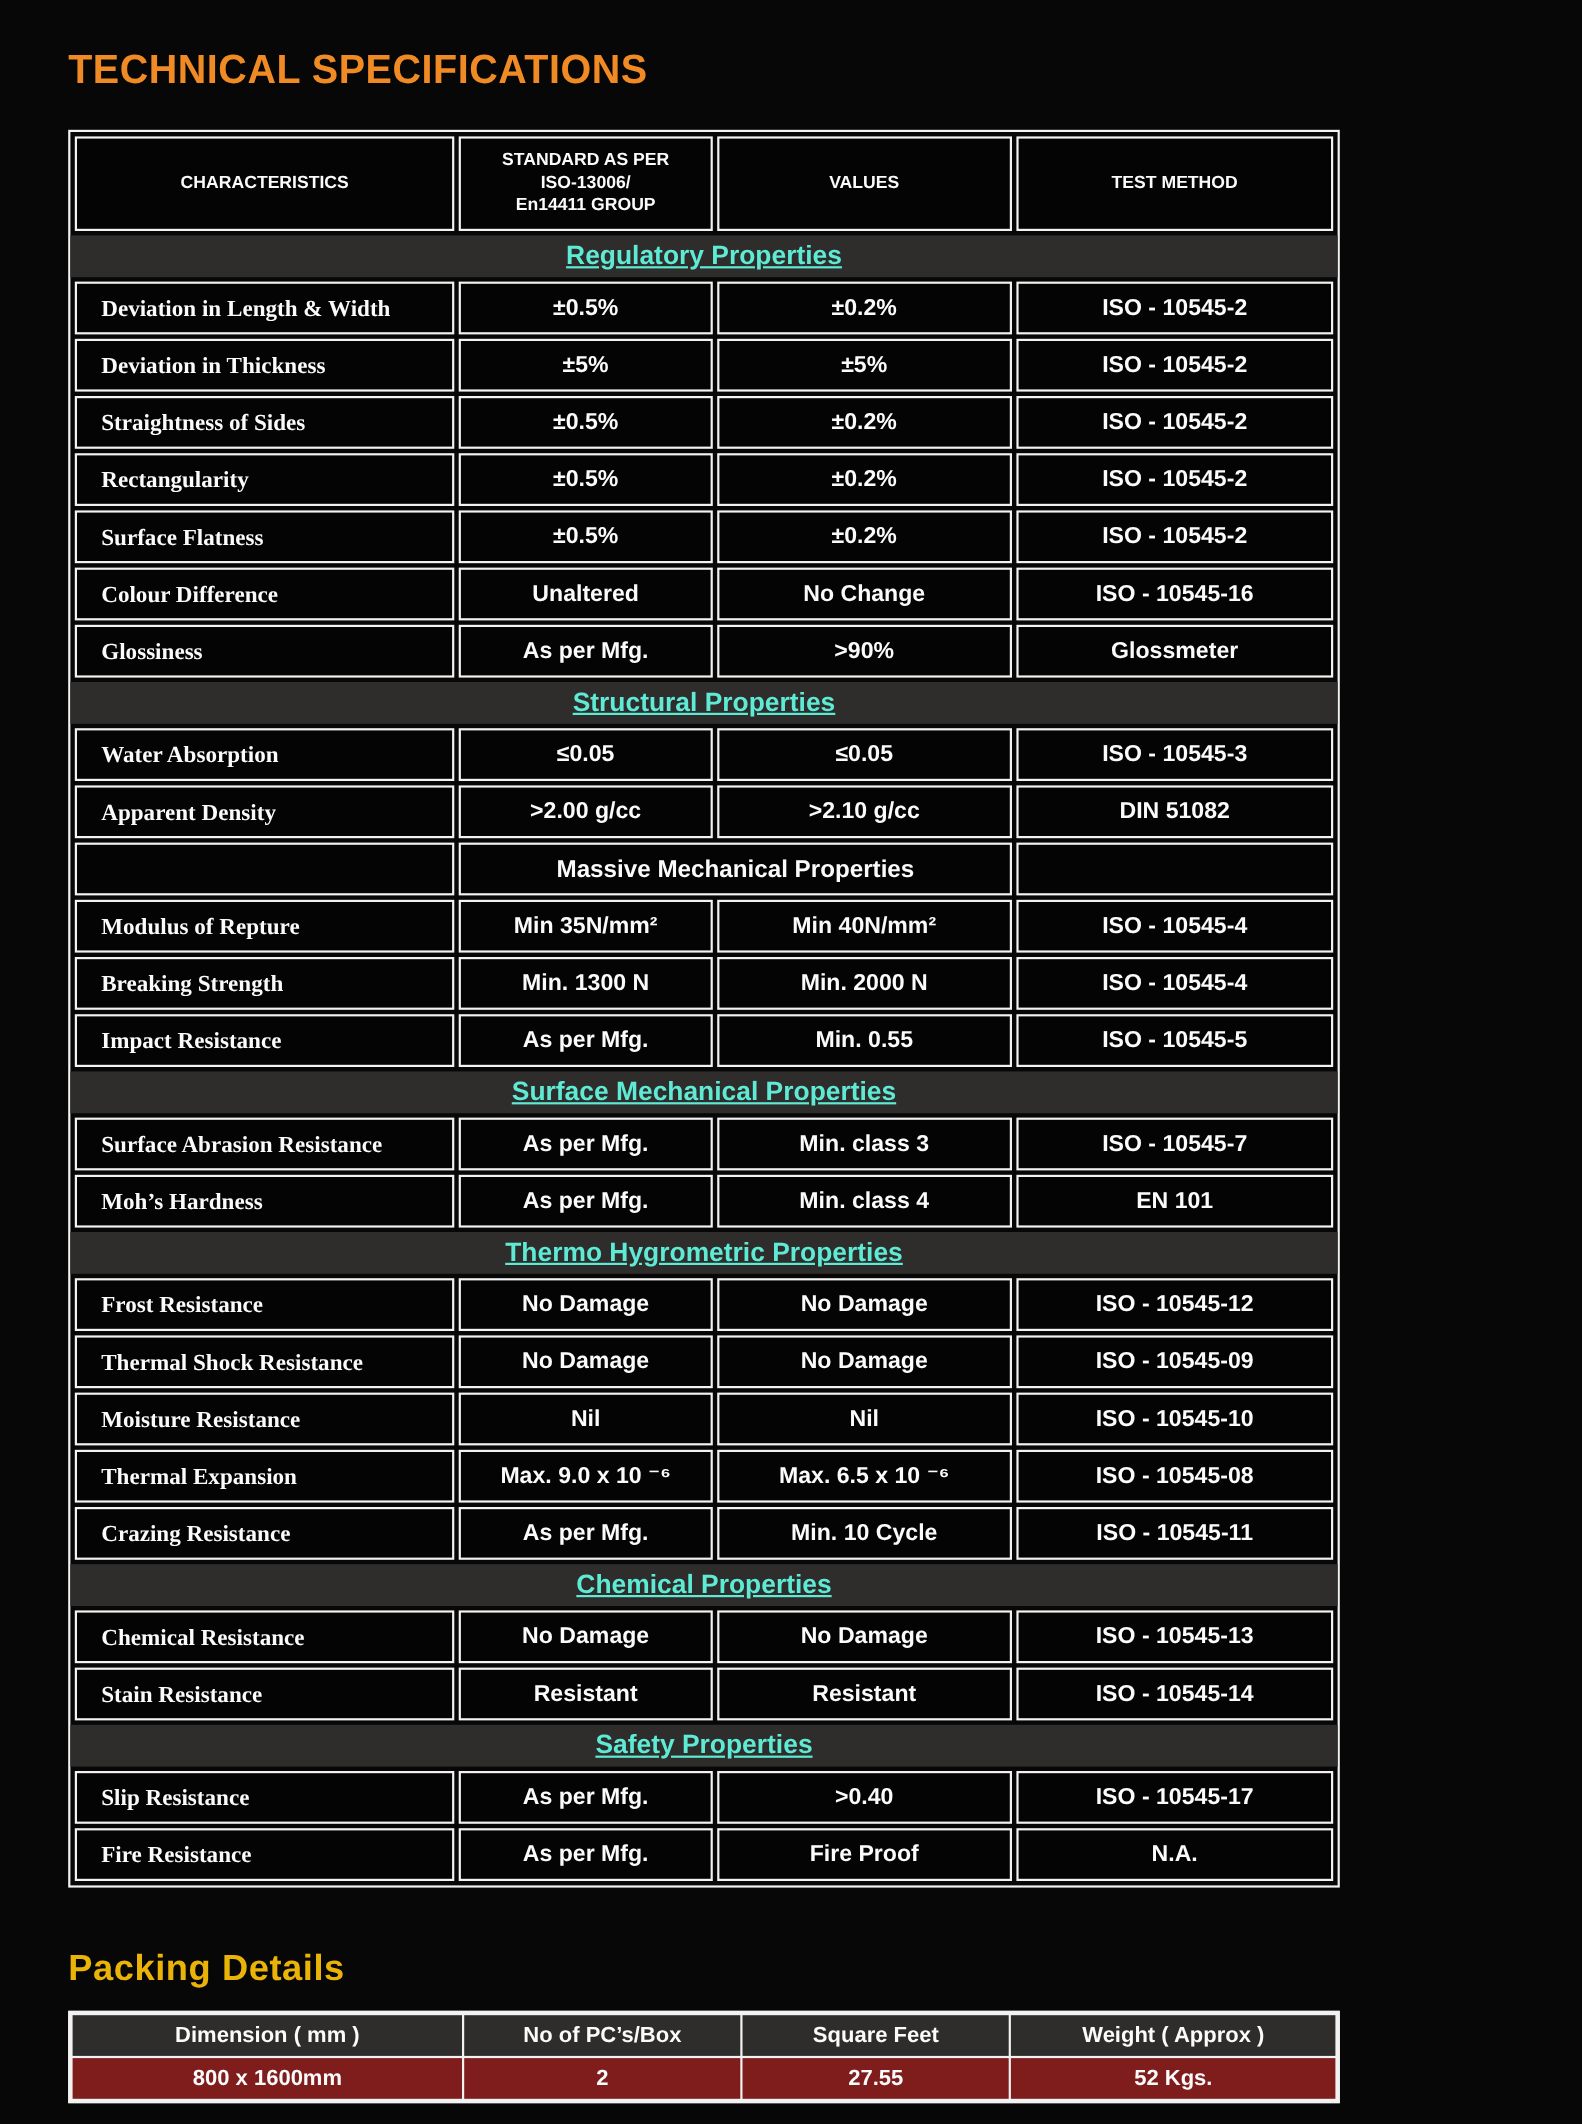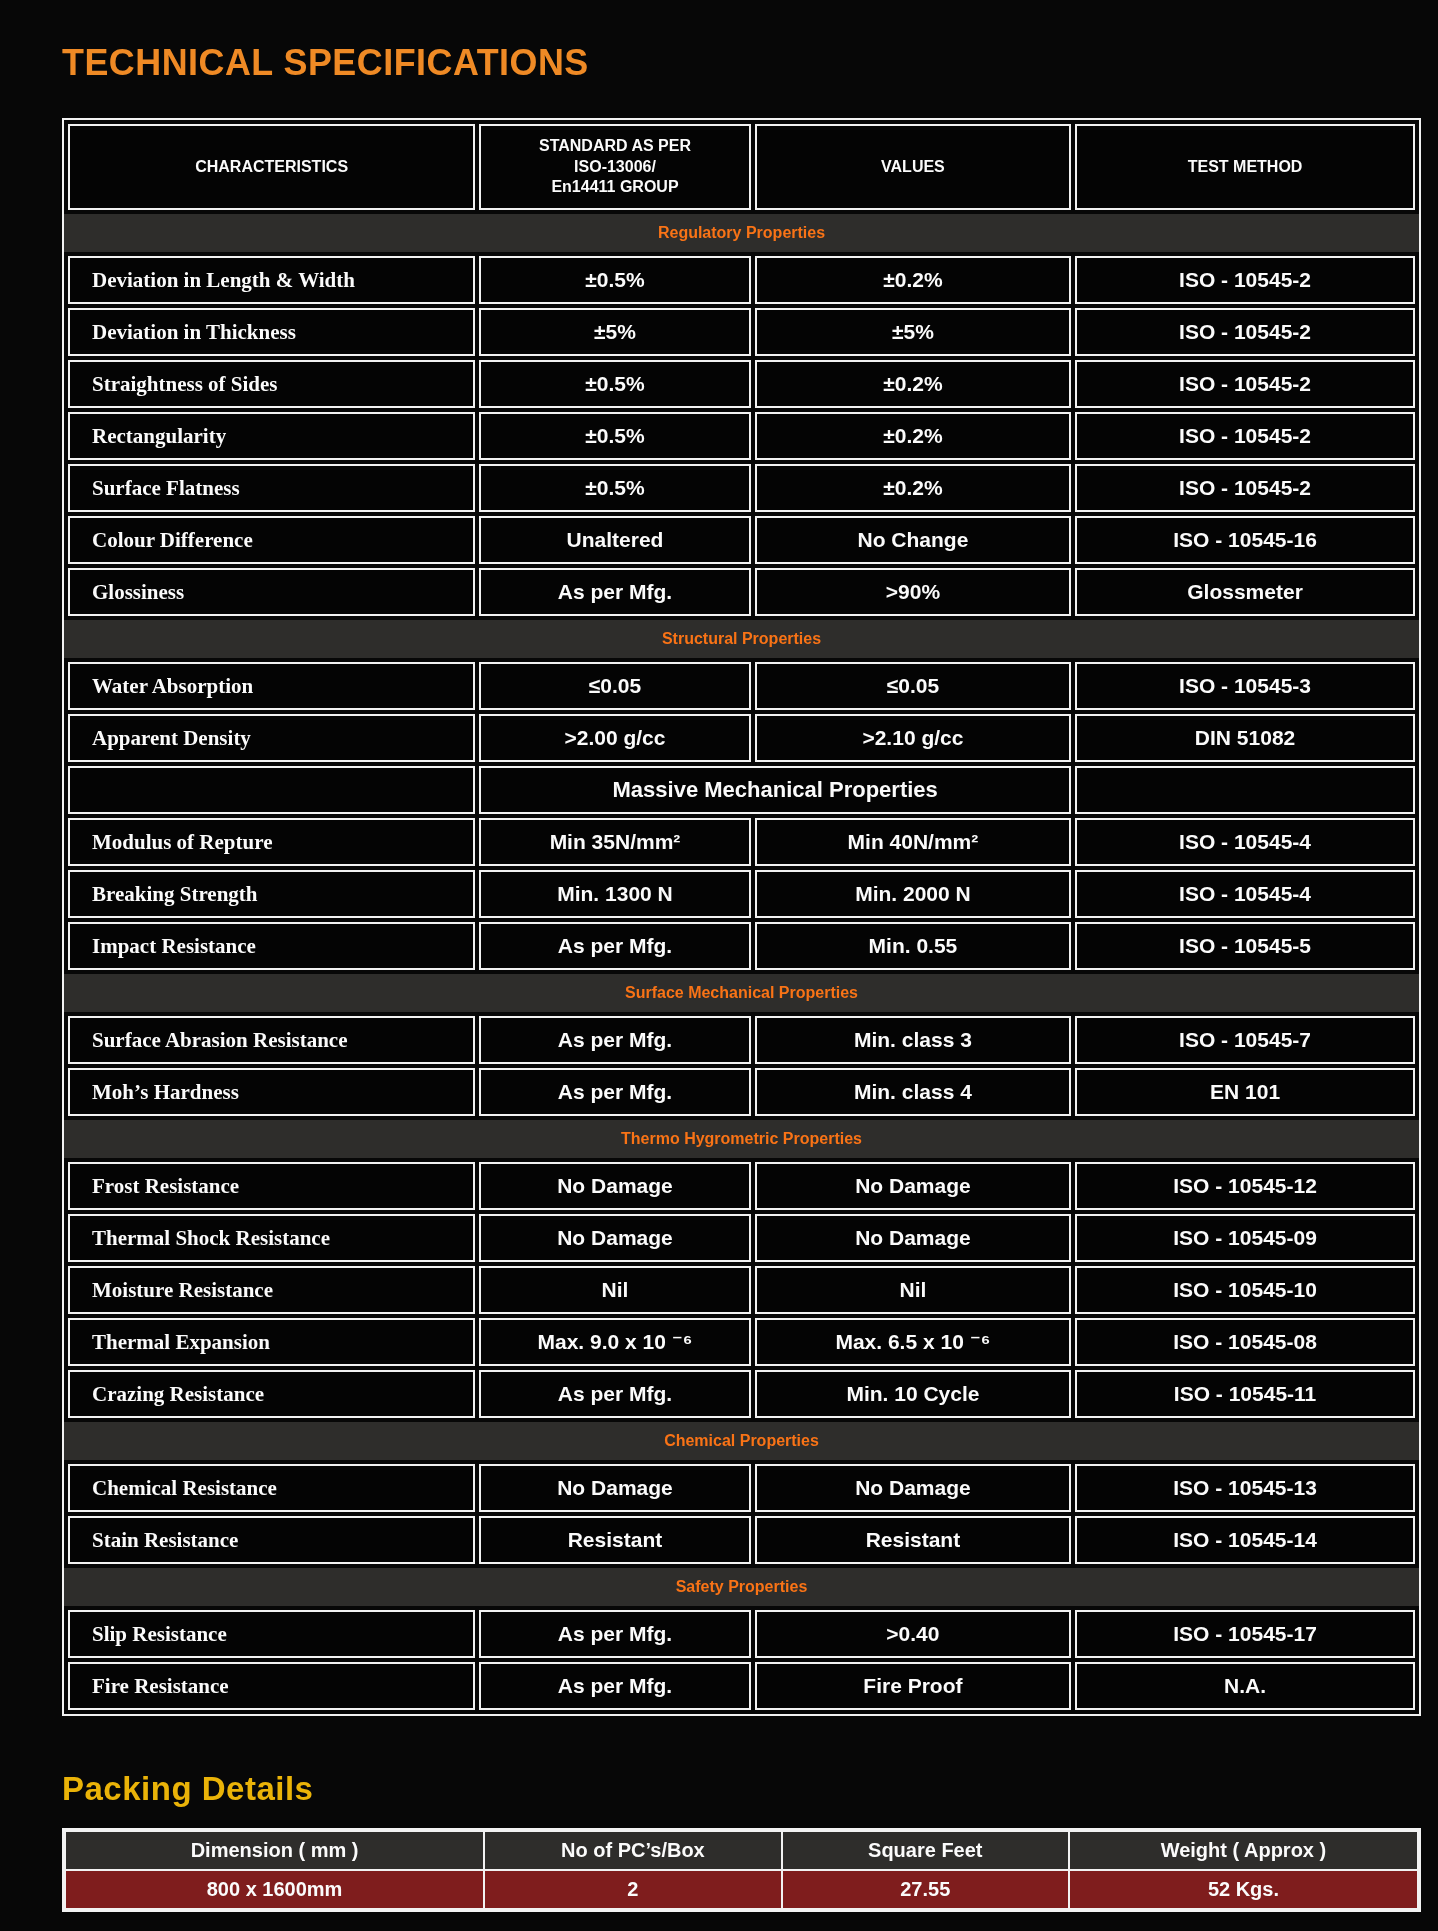--- a/index.html
+++ b/index.html
@@ -5,21 +5,21 @@
   html,body{margin:0;padding:0;}
   body{
     width:1438px;height:1931px;
     background:#070707;
     font-family:"Liberation Sans","DejaVu Sans",sans-serif;
     font-weight:bold;
     color:#fbfbfb;
     overflow:hidden;
     box-sizing:border-box;
   }
-  .content{width:1359px;margin-left:62px;}
+  .content{width:1156px;margin-left:62px;}
   .page-title{
     padding-top:42px;
     font-size:37px;
     letter-spacing:0.5px;
     color:#ef8a25;
     transform:scaleX(0.97);
     transform-origin:left;
   }
   
   .spec-table{
@@ -55,22 +55,23 @@
     white-space:pre-line;
     line-height:1.3;
   }
   .section{
     background:#2e2d2b;
     min-height:38px;
     margin:0 -4px 4px -4px;
     display:flex;
     align-items:center;
     justify-content:center;
-    font-size:16px;
-    color:#f97316;
+    font-size:24px;
+    color:#5eead4;
+    text-decoration:underline;
   }
   .subrow .merged{grid-column:2 / span 2;text-align:right;}
   .subrow .cell{font-size:22px;}
   
   .packing-title{
     margin-top:54px;
     font-size:33px;
     color:#eab308;
     letter-spacing:0.5px;
   }

